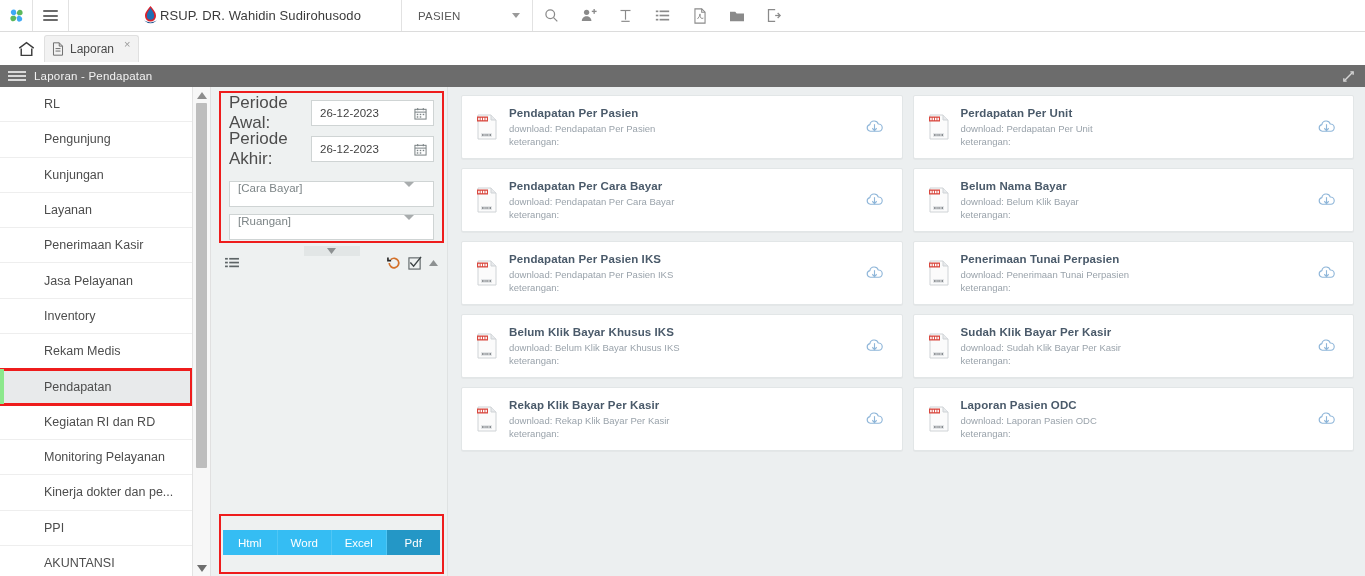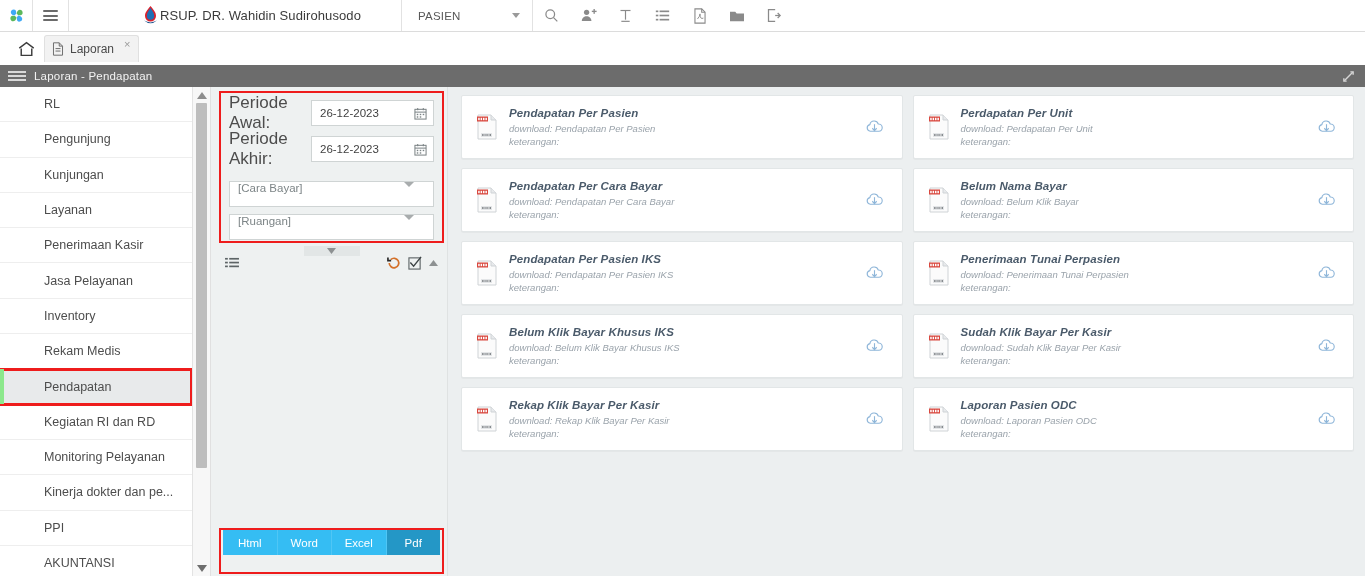--- a/index.html
+++ b/index.html
@@ -138,23 +138,23 @@
   }
   .toolstrip {
     position:absolute; left:8px; top:163px; width:225px; height:26px;
     display:flex; align-items:center; justify-content:space-between; padding:0 6px 0 6px;
   }
   .tool-left { display:flex; align-items:center; gap:4px;}
   .tool-right { display:flex; align-items:center; gap:7px;}
   .ticon-sm { cursor:pointer; display:flex; align-items:center;}
 
   .exportbox {
-    position:absolute; left:8px; bottom:2px; width:225px; height:46px;
+    position:absolute; left:8px; bottom:2px; width:225px; height:60px;
     border:2.5px solid #ee1c1c; background:#eef1f1;
-    display:flex; align-items:flex-start;margin-top:12px;
+    display:flex; align-items:center;margin-top:12px;
   }
   .export-btns { display:flex; width:100%; height:25px; margin:0 2px 3px 2px;}
   .ebtn {
     flex:1; background:#35bdf3; color:#fff; font-size:11.5px;
     display:flex; align-items:center; justify-content:center; cursor:pointer;
     border-right:1px solid #4fc6f5;
   }
   .ebtn:last-child { border-right:none; }
   .ebtn.sel { background:#2497c6; }
 
@@ -164,21 +164,21 @@
     display:flex; flex-wrap:wrap; align-content:flex-start; gap:0; overflow:hidden;
   }
   .card-col { width:50%; padding:0 5px; }
   .card {
     background:#fff; border:1px solid #e2e6e7; border-radius:2px;
     height:64px; margin-bottom:9px; display:flex; align-items:center;
     padding:0 14px 0 11px; cursor:pointer;
     box-shadow: 0 1px 0 rgba(0,0,0,0.03);
   }
   .card-icon { width:28px; flex:0 0 28px; display:flex; align-items:center; justify-content:center;}
-  .card-text { flex:1; padding-left:8px; line-height:1.25; min-width:0;font-style:italic;}
+  .card-text { flex:1; padding-left:8px; line-height:1.25; min-width:0;}
   .c-title { font-size:11.5px; font-weight:bold; color:#4a5a6a; letter-spacing:.1px; }
   .c-sub { font-size:9.5px; color:#9aa3ab; margin-top:2.5px; }
   .c-ket { font-size:9.5px; color:#9aa3ab; margin-top:1.5px; }
   .card-dl { width:26px; flex:0 0 26px; display:flex; align-items:center; justify-content:center; cursor:pointer;}
 </style>
 </head>
 <body>
 
 <div class="topbar">
   <div class="logo-cell">

